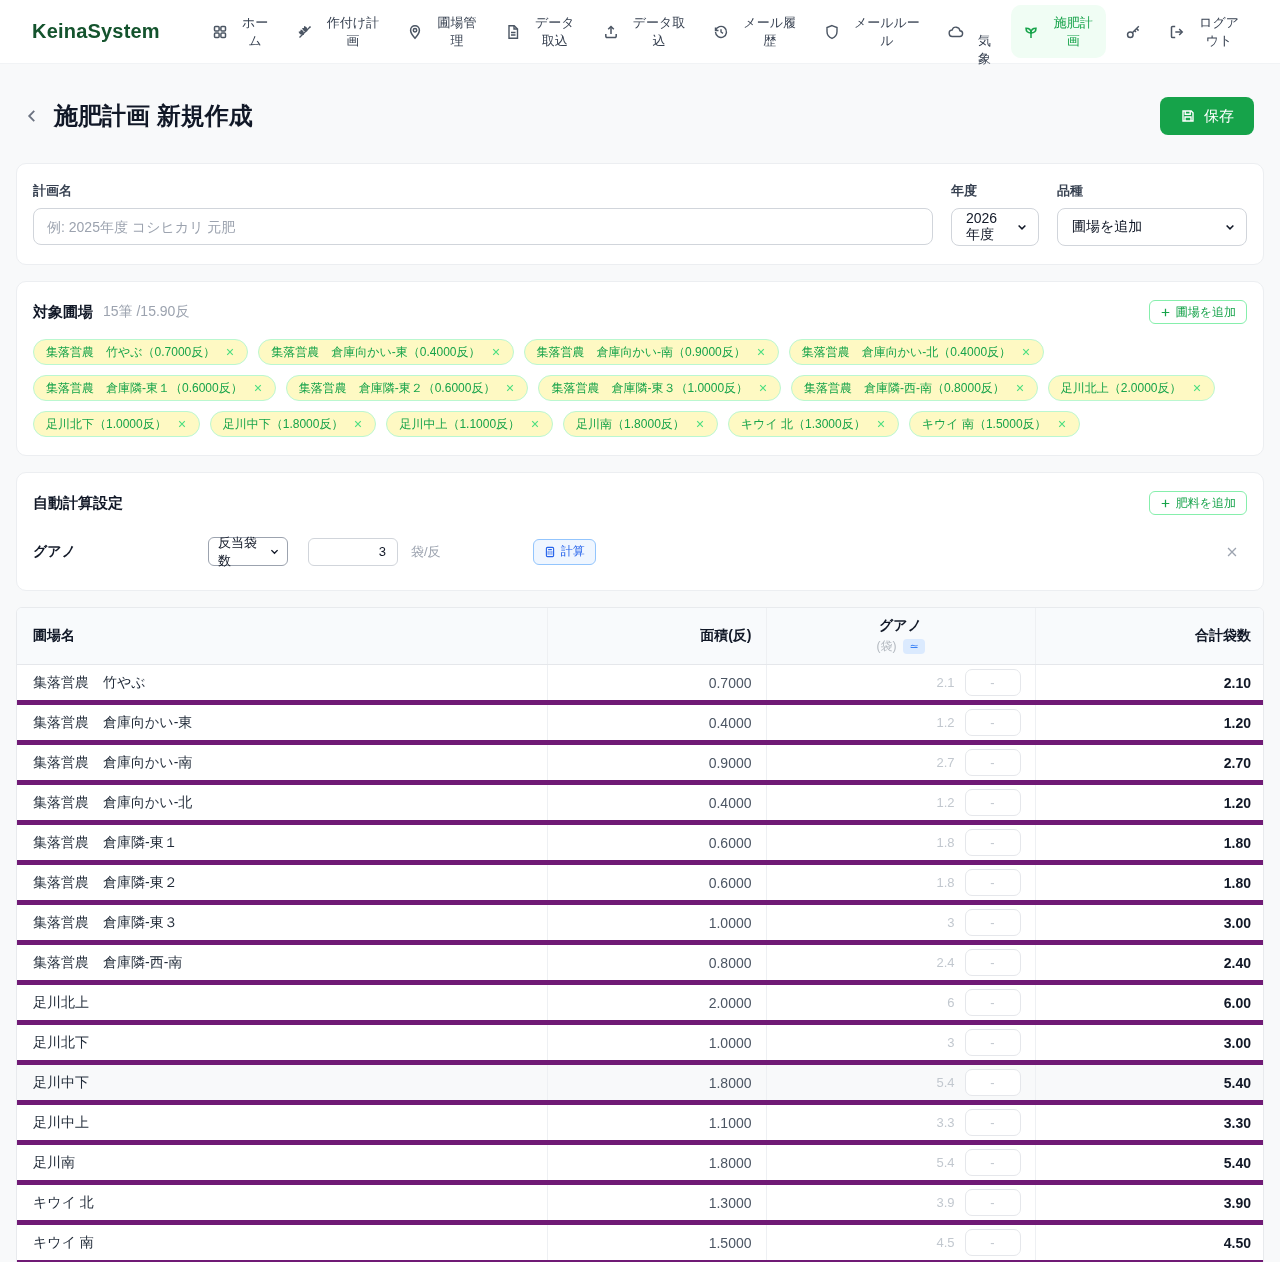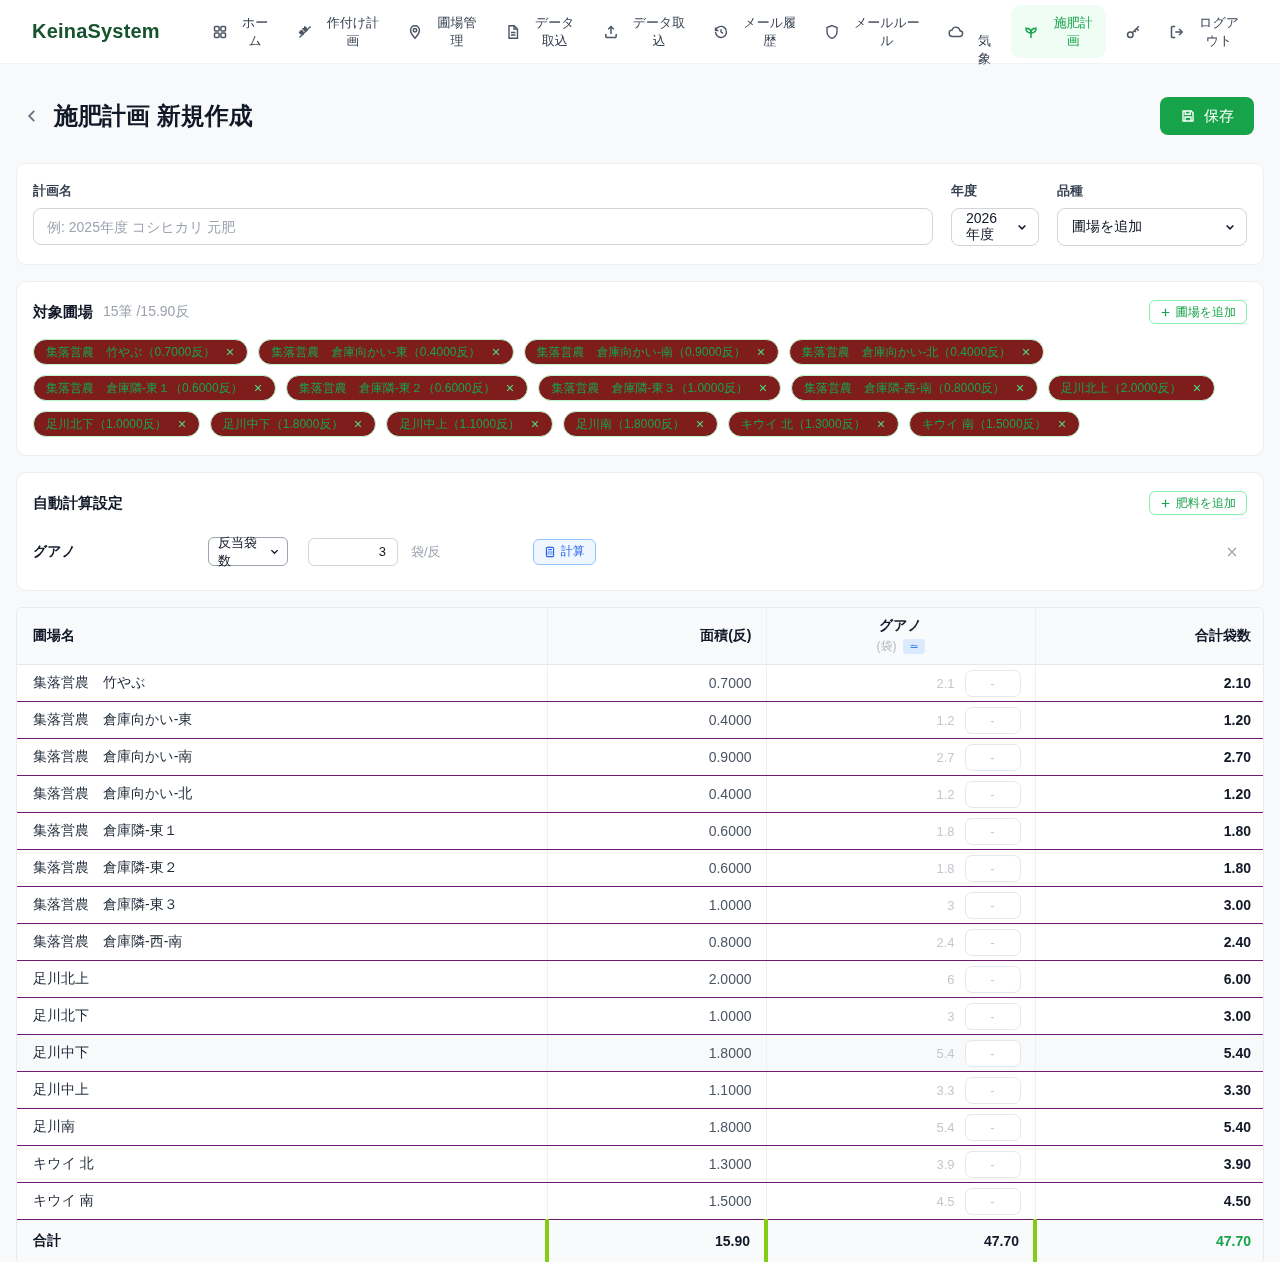--- a/index.html
+++ b/index.html
@@ -71,21 +71,21 @@
     margin-left:auto; display:flex; align-items:center; gap:5px;
     background:#fff; border:1px solid #86efac; color:#16a34a;
     border-radius:6px; height:24px; padding:0 10px; font-size:12px; cursor:pointer;
     font-family:inherit;
   }
 
   
   .tags { display:flex; flex-wrap:wrap; gap:10px 10px; margin-top:15px; }
   .tag {
     display:inline-flex; align-items:center; gap:10px;
-    background:#7f1d1d; border:1px solid #bbf7d0; color:#16a34a;
+    background:#fef9c3; border:1px solid #bbf7d0; color:#16a34a;
     border-radius:9999px; height:26px; padding:0 12px; font-size:12px; cursor:default;
   }
   .tag-x { display:flex; color:#4ade80; cursor:pointer; }
 
   
   .calc-row { display:flex; align-items:center; margin-top:22px; padding-bottom:6px; }
   .fert-name { font-size:14px; font-weight:700; color:#111827; width:175px; }
   .mini-select {
     width:80px; height:29px; border:1px solid #9ca3af; border-radius:6px; background:#fff;
     display:flex; align-items:center; justify-content:space-between;
@@ -119,21 +119,21 @@
   thead th + th, tbody td + td { border-left:1px solid #eef0f3; }
   th.h-field { text-align:left; padding-left:16px; }
   th.h-area, th.h-total { text-align:right; }
   th.h-fert { text-align:center; }
   .fert-sub { margin-top:3px; font-weight:400; font-size:12px; color:#b3b9c0;
     display:flex; align-items:center; justify-content:center; gap:7px; }
   .approx-badge {
     background:#dbeafe; color:#3b82f6; border-radius:4px; font-size:11px;
     padding:1px 6px; font-weight:400; cursor:pointer;
   }
-  tbody td { border-bottom:1px solid #701a75; height:37px; padding:4px 14px; }
+  tbody td { border-bottom:5px solid #701a75; height:37px; padding:4px 14px; }
   td.c1 { color:#1f2937; padding-left:16px; }
   td.c2 { text-align:right; color:#4b5563; }
   td.c4 { text-align:right; font-weight:700; color:#111827; }
   .fcell { display:flex; align-items:center; justify-content:flex-end; gap:10px; }
   .suggest { color:#c2c8cf; font-size:13px; }
   .fin {
     width:56px; height:27px; border:1px solid #e5e7eb; border-radius:7px;
     text-align:center; font-size:13px; color:#6b7280; font-family:inherit; background:#fff;
   }
   .fin::placeholder { color:#c2c8cf; }

